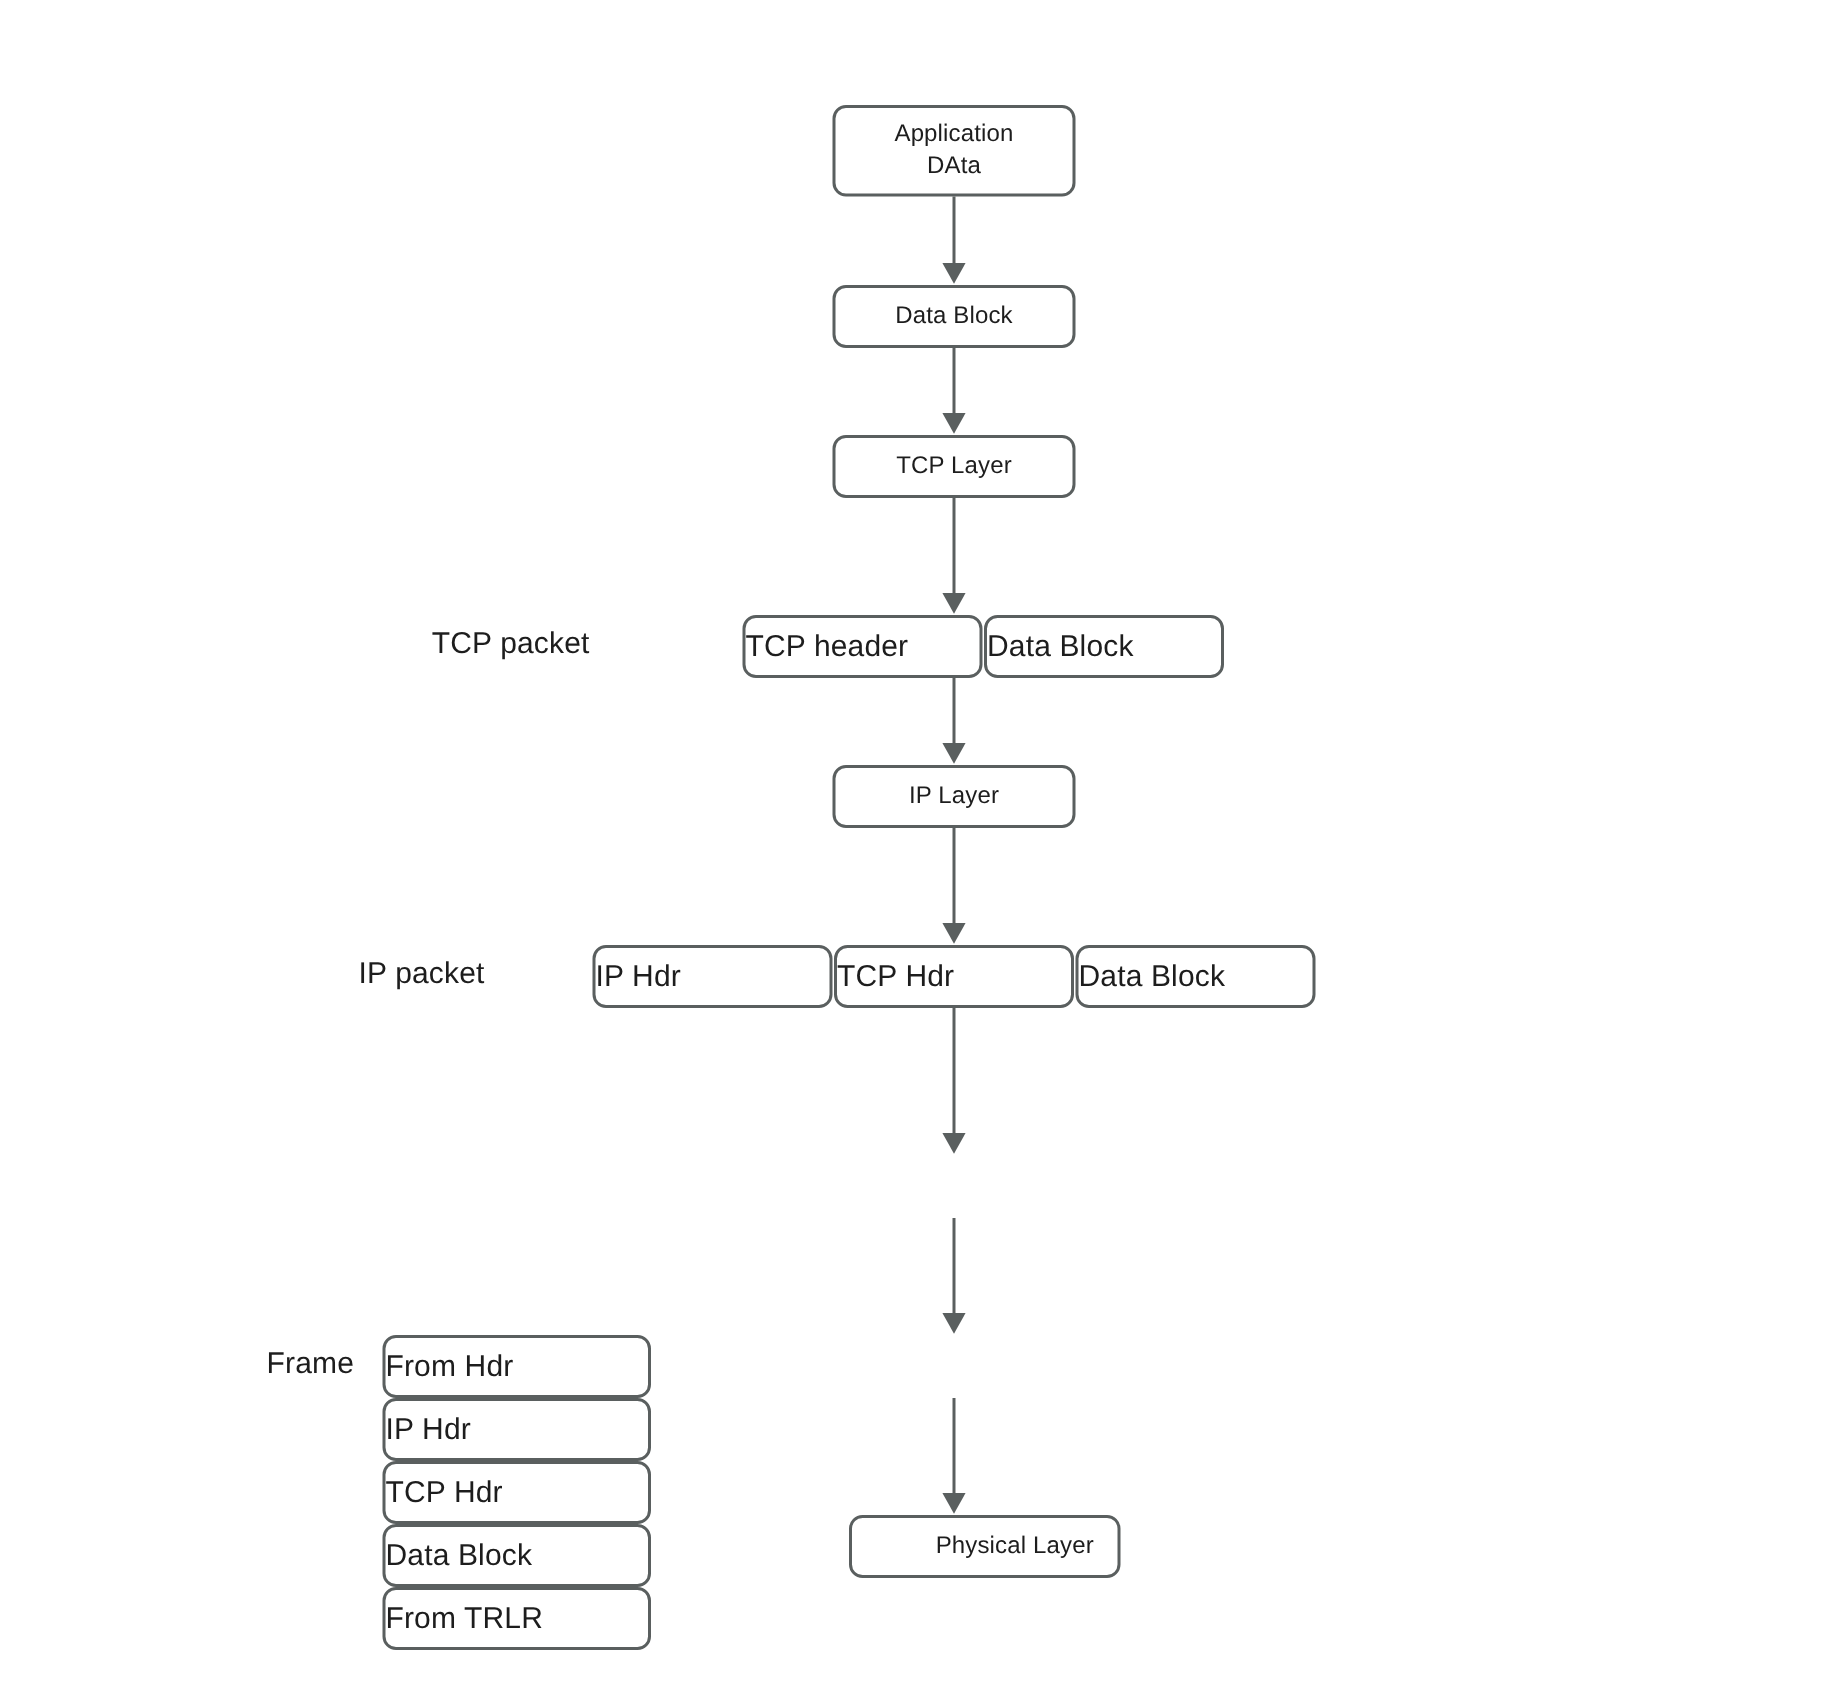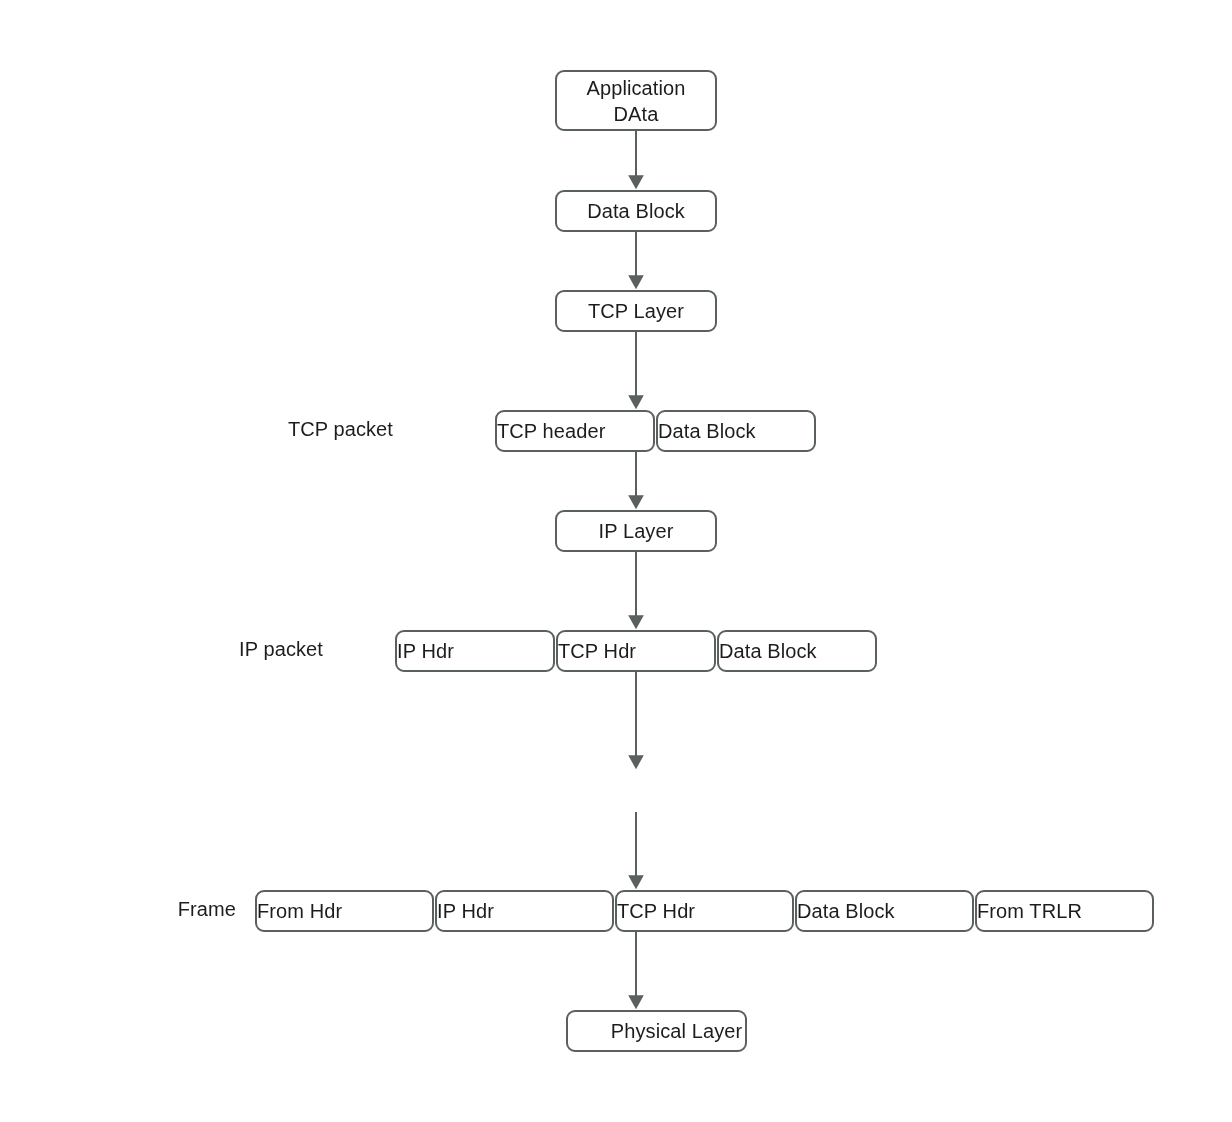--- a/index.html
+++ b/index.html
@@ -34,21 +34,21 @@
     position: absolute;
     box-sizing: border-box;
     border: 2.5px solid #5a5f5f;
     border-radius: 9px;
     background: #ffffff;
     color: #1d1d1d;
     display: flex;
     align-items: center;
     justify-content: center;
     text-align: center;
-    font-size: 20px;
+    font-size: 16px;
     line-height: 1.22;
     letter-spacing: 0.1px;
     z-index: 2;
   }
   .node.two-line {
     flex-direction: column;
     line-height: 1.3;
   }
   
   .strip {
@@ -151,21 +151,21 @@
     </div>
     <div class="seg" style="width:160px; height:42px;">
       <span>Data Block</span>
     </div>
   </div>
 
 
   <div class="row-label" style="left:20px; top:898px; width:216px;">
     <span>Frame</span>
   </div>
-  <div class="strip" style="left:255px; top:890px;">
+  <div class="strip" style="left:255px; top:890px;flex-direction:column;">
     <div class="seg" style="width:179px; height:42px;">
       <span>From Hdr</span>
     </div>
     <div class="seg" style="width:179px; height:42px;">
       <span>IP Hdr</span>
     </div>
     <div class="seg" style="width:179px; height:42px;">
       <span>TCP Hdr</span>
     </div>
     <div class="seg" style="width:179px; height:42px;">

